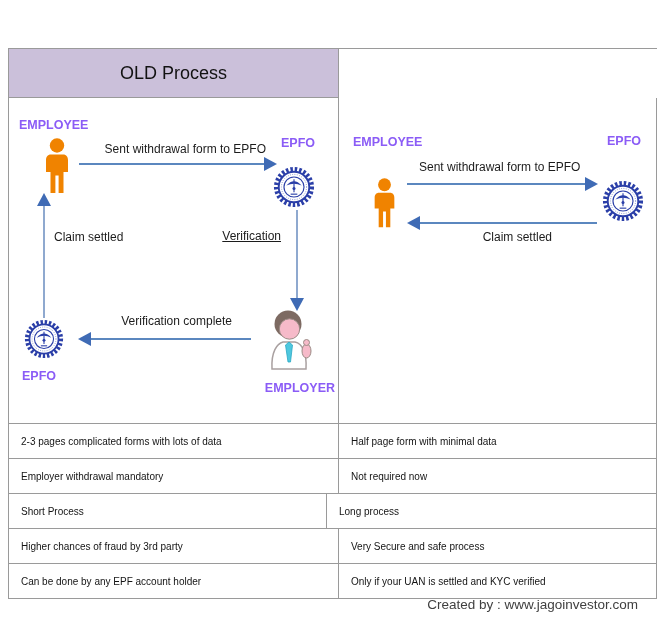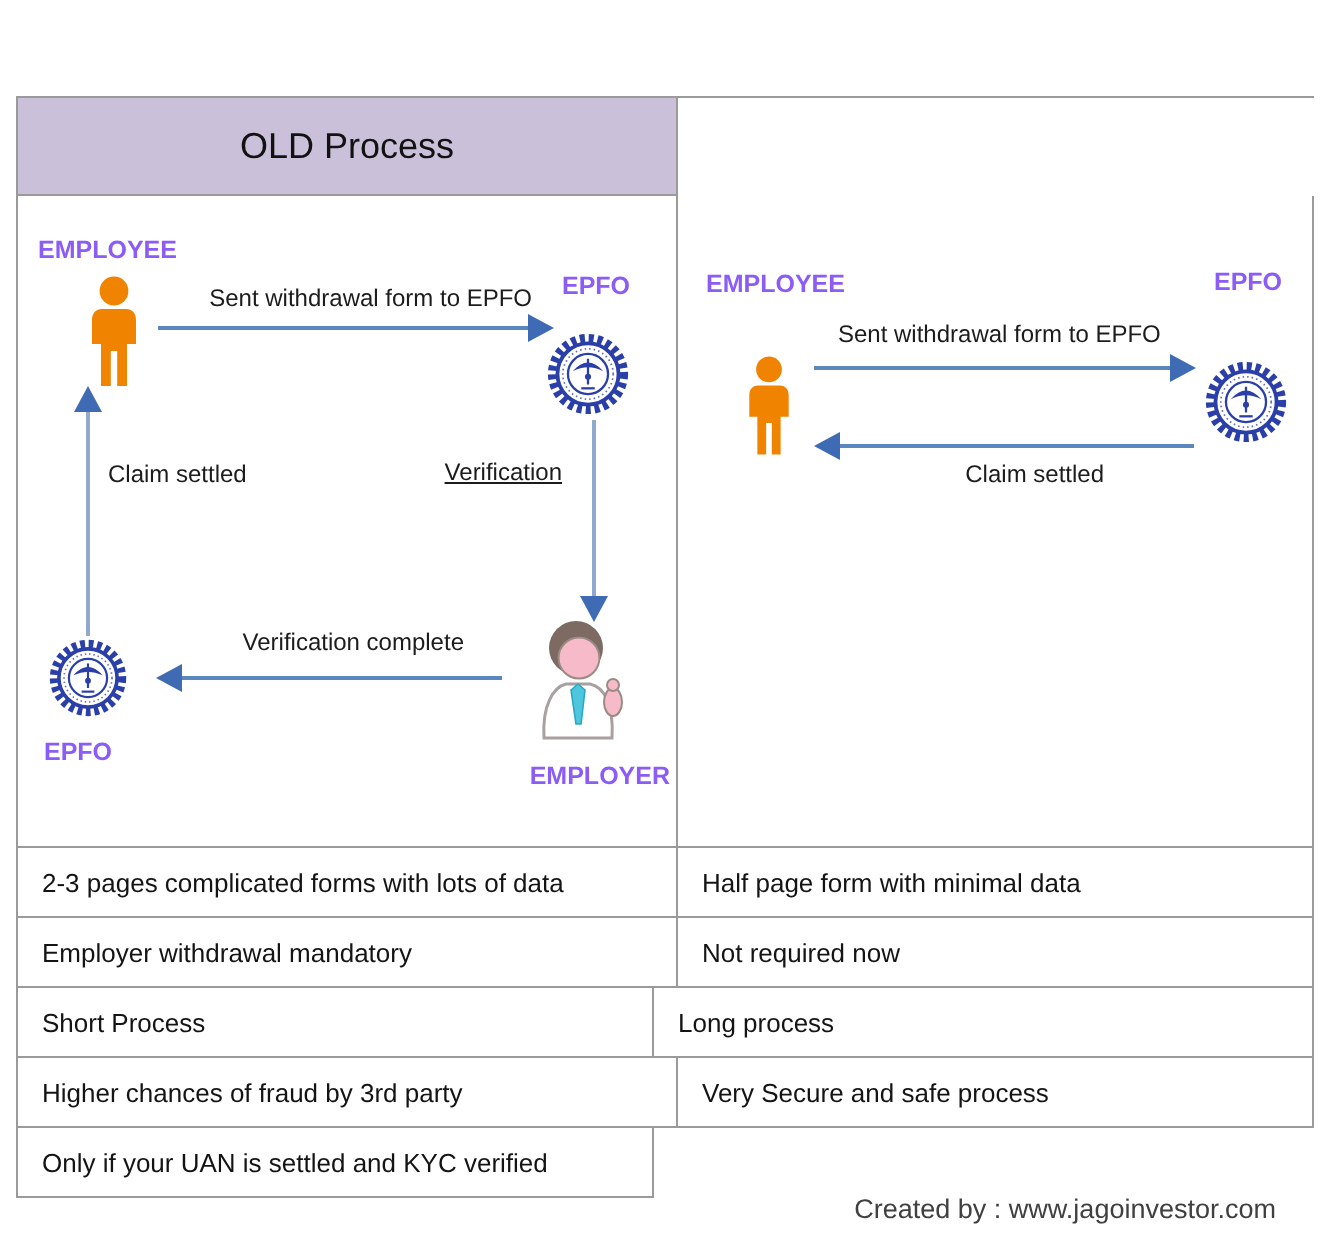--- a/index.html
+++ b/index.html
@@ -14,21 +14,21 @@
            border-top:1px solid #9a9a9a; border-left:1px solid #9a9a9a; }
   .row { display:flex; }
   .cell { border-right:1px solid #9a9a9a; border-bottom:1px solid #9a9a9a; position:relative; background:#fff; }
   .cell.cl { width:330px; }
   .cell.cr { width:318px; }
 
   .hdr { height:49px; background:#cbc0da; display:flex; align-items:center; justify-content:center;
          font-size:18px; color:#121212; }
   .diag { height:326px; }
   .brow .cell { height:35px; display:flex; align-items:center; padding-left:12px;
-                font-size:13px; color:#141414; }
+                font-size:10px; color:#141414; }
 
   .actor-label { position:absolute; font-weight:bold; font-size:12.5px; color:#8b5cf6; white-space:nowrap; }
   .arrow-label { position:absolute; font-size:12px; color:#1c1c1c; white-space:nowrap; }
   .center { text-align:right; }
   .right-al { text-align:right; }
 
   
   .shaft-h { position:absolute; height:2px; background:#5b87bf; }
   .shaft-v { position:absolute; width:2px; background:#8fa9cf; }
   .head { position:absolute; width:0; height:0; }
@@ -167,18 +167,19 @@
     </div>
     <div class="row brow">
       <div class="cell cr">Short Process</div>
       <div class="cell cl">Long process</div>
     </div>
     <div class="row brow">
       <div class="cell cl">Higher chances of fraud by 3rd party</div>
       <div class="cell cr">Very Secure and safe process</div>
     </div>
     <div class="row brow">
+      <div class="cell cl">Can be done by any EPF account holder</div>
       <div class="cell cr">Only if your UAN is settled and KYC verified</div>
     </div>
   </div>
 
   <div class="footer">Created by : www.jagoinvestor.com</div>
 </div>
 
 </body></html>

